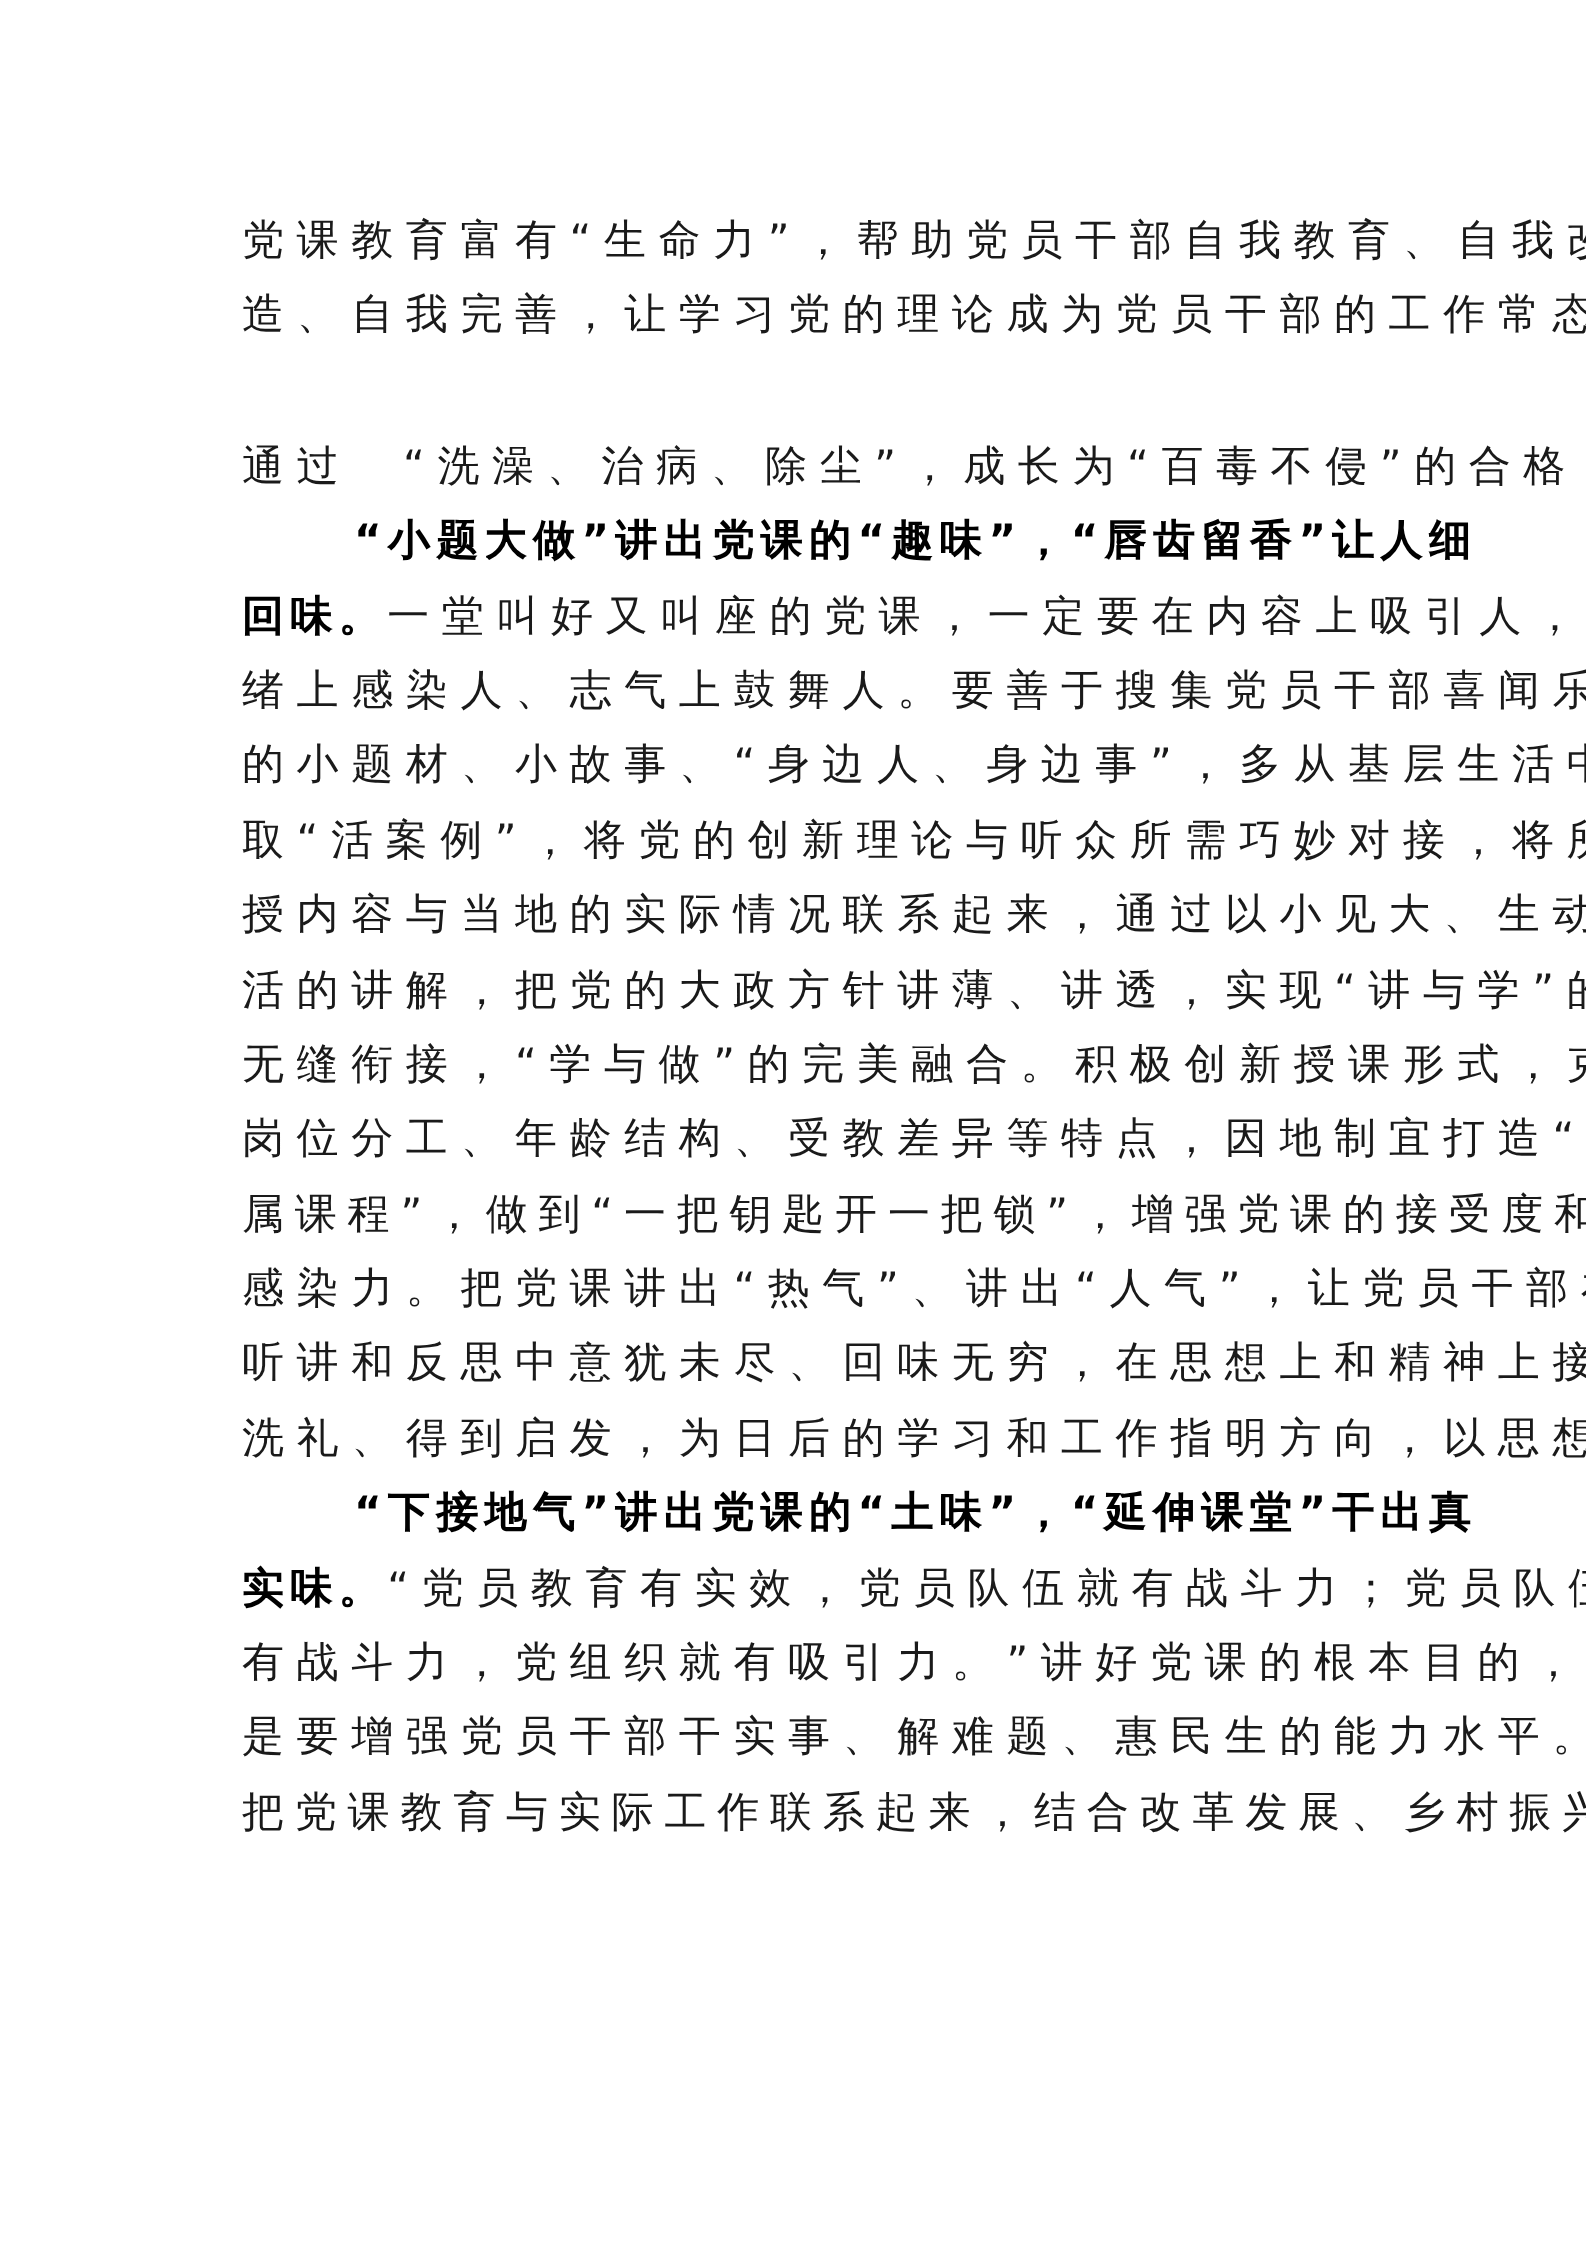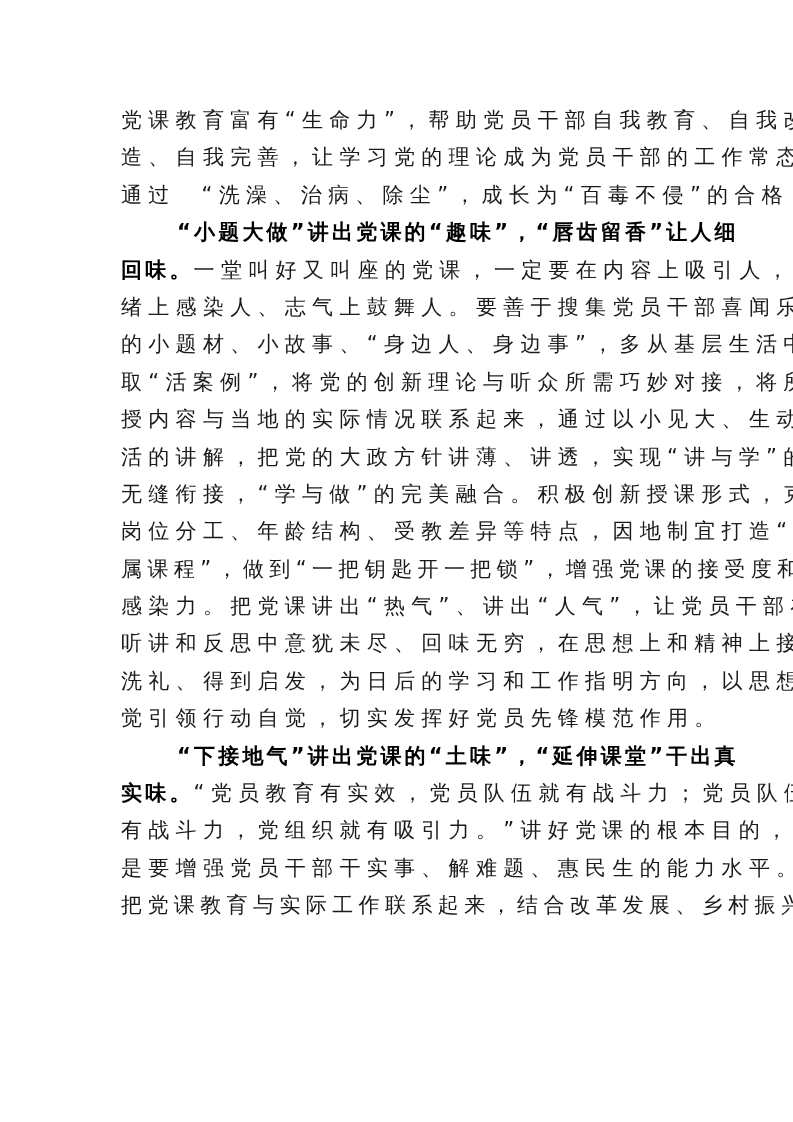--- a/index.html
+++ b/index.html
@@ -40,40 +40,39 @@
     .line.justify-tight { letter-spacing: 5.4px; }
   </style>
 </head>
 <body>
 
 <div class="page">
 
   <div>
     <div class="line">党课教育富有“生命力”，帮助党员干部自我教育、自我改</div>
     <div class="line">造、自我完善，让学习党的理论成为党员干部的工作常态，</div>
-    <div class="line" style="white-space: pre;">通过  “洗澡、治病、除尘”，成长为“百毒不侵”的合格</div>
+    <div class="line" style="white-space: pre; margin-top: 38px;">通过  “洗澡、治病、除尘”，成长为“百毒不侵”的合格</div>
   </div>
 
   <div>
     <div class="line indent bold">“小题大做”讲出党课的“趣味”，“唇齿留香”让人细</div>
     <div class="line">
       <span class="bold">回味。</span><span>一堂叫好又叫座的党课，一定要在内容上吸引人，情</span>
     </div>
     <div class="line">绪上感染人、志气上鼓舞人。要善于搜集党员干部喜闻乐见</div>
     <div class="line">的小题材、小故事、“身边人、身边事”，多从基层生活中选</div>
     <div class="line">取“活案例”，将党的创新理论与听众所需巧妙对接，将所</div>
     <div class="line">授内容与当地的实际情况联系起来，通过以小见大、生动灵</div>
     <div class="line">活的讲解，把党的大政方针讲薄、讲透，实现“讲与学”的</div>
     <div class="line">无缝衔接，“学与做”的完美融合。积极创新授课形式，克</div>
     <div class="line">岗位分工、年龄结构、受教差异等特点，因地制宜打造“专</div>
     <div class="line justify-tight">属课程”，做到“一把钥匙开一把锁”，增强党课的接受度和</div>
     <div class="line">感染力。把党课讲出“热气”、讲出“人气”，让党员干部在</div>
     <div class="line">听讲和反思中意犹未尽、回味无穷，在思想上和精神上接受</div>
     <div class="line">洗礼、得到启发，为日后的学习和工作指明方向，以思想自</div>
-    <div class="line">觉引领行动自觉，切实发挥好党员先锋模范作用。</div>
   </div>
 
   <div>
     <div class="line indent bold">“下接地气”讲出党课的“土味”，“延伸课堂”干出真</div>
     <div class="line">
       <span class="bold">实味。</span><span>“党员教育有实效，党员队伍就有战斗力；党员队伍</span>
     </div>
     <div class="line">有战斗力，党组织就有吸引力。”讲好党课的根本目的，就</div>
     <div class="line">是要增强党员干部干实事、解难题、惠民生的能力水平。要</div>
     <div class="line justify-tight">把党课教育与实际工作联系起来，结合改革发展、乡村振兴、</div>

